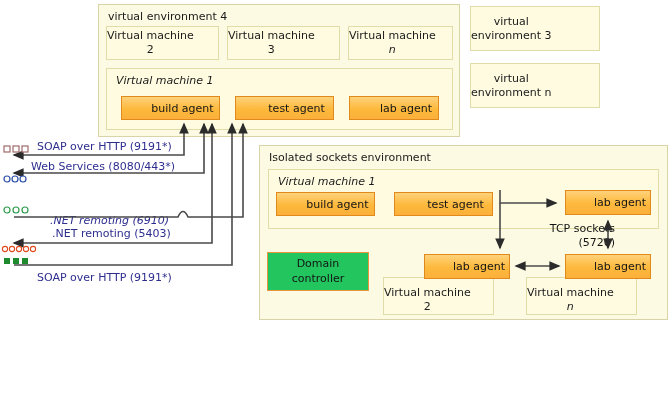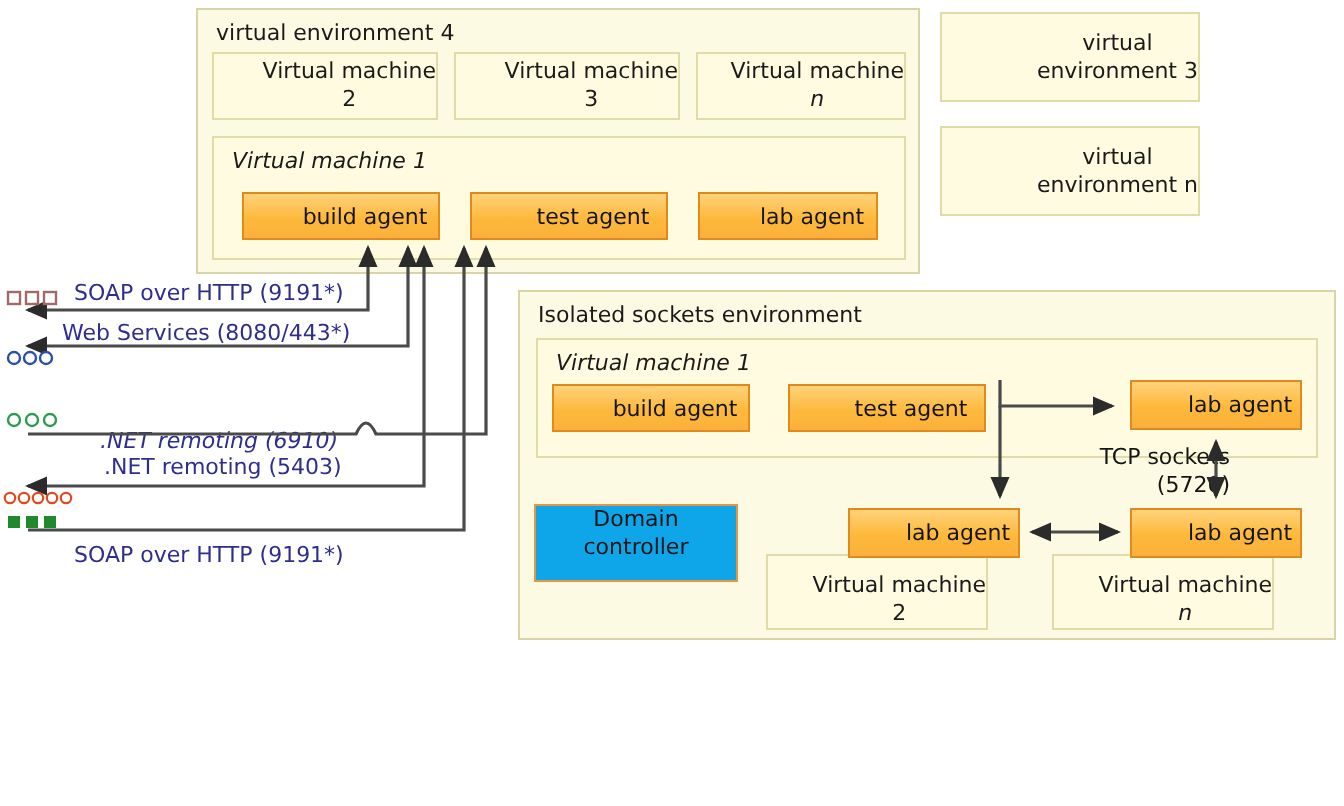--- a/index.html
+++ b/index.html
@@ -13,21 +13,21 @@
   
   .env{
     background:#FCFAE2;border:1px solid #D8D4A8;
   }
   .env-title{
     position:absolute;left:9px;top:5px;font-size:11px;color:#1a1a1a;
     white-space:nowrap;
   }
   .vmbox{
     background:#FEFBE0;border:1px solid #E0DCA8;
-    display:flex;align-items:center;justify-content:flex-end;
+    display:flex;align-items:center;justify-content:flex-start;
     text-align:center;line-height:1.25;font-size:11px;color:#1a1a1a;
   }
   .vmpanel{
     background:#FEFBE0;border:1px solid #E0DCA8;
   }
   .vmpanel-title{
     position:absolute;left:9px;top:5px;font-size:11px;color:#1a1a1a;
     white-space:nowrap;
     font-style:italic;
   }
@@ -35,22 +35,22 @@
   .agent{
     background:#FDBE4B;border:1px solid #E08A1E;
     display:flex;align-items:center;justify-content:center;
     font-size:11px;color:#151515;text-align:center;padding-left:24px;
   }
   .agent-grad{
     background:linear-gradient(to bottom,#FFD27A 0%,#FDB93C 55%,#FBB03B 100%);
   }
   
   .dc{
-    background:#0ea5e9;border:1px solid #E8953F;
-    display:flex;align-items:flex-start;justify-content:center;
+    background:#22c55e;border:1px solid #E8953F;
+    display:flex;align-items:center;justify-content:center;
     text-align:center;line-height:1.3;font-size:11px;color:#151515;
   }
   
   .proto-label{
     position:absolute;color:#2E2E8F;font-size:11px;white-space:nowrap;
   }
   
   svg.layer{position:absolute;left:0;top:0;width:672px;height:403px;overflow:visible;pointer-events:none;}
   .tcp-label{
     position:absolute;text-align:right;font-size:11px;color:#151515;

